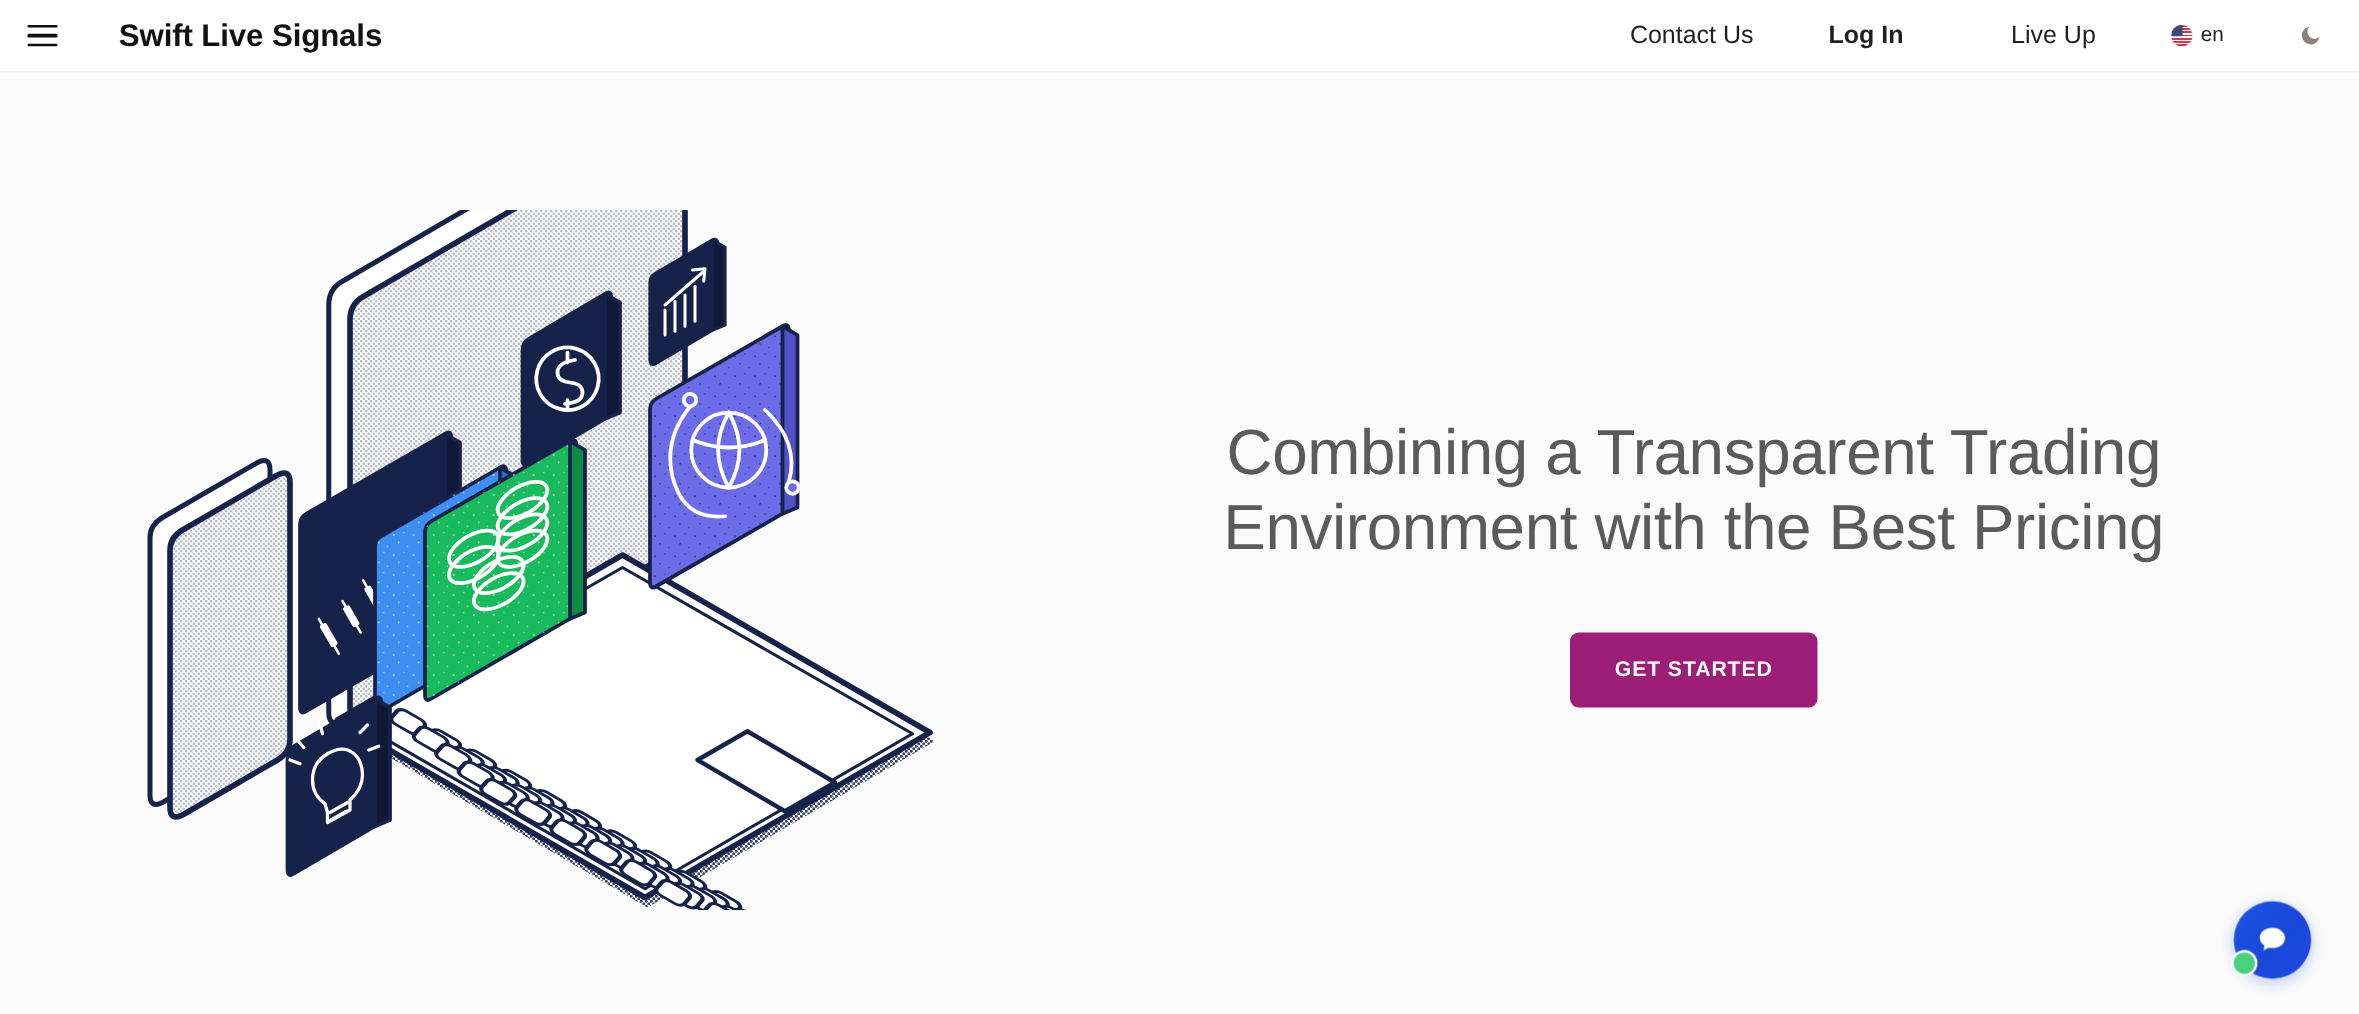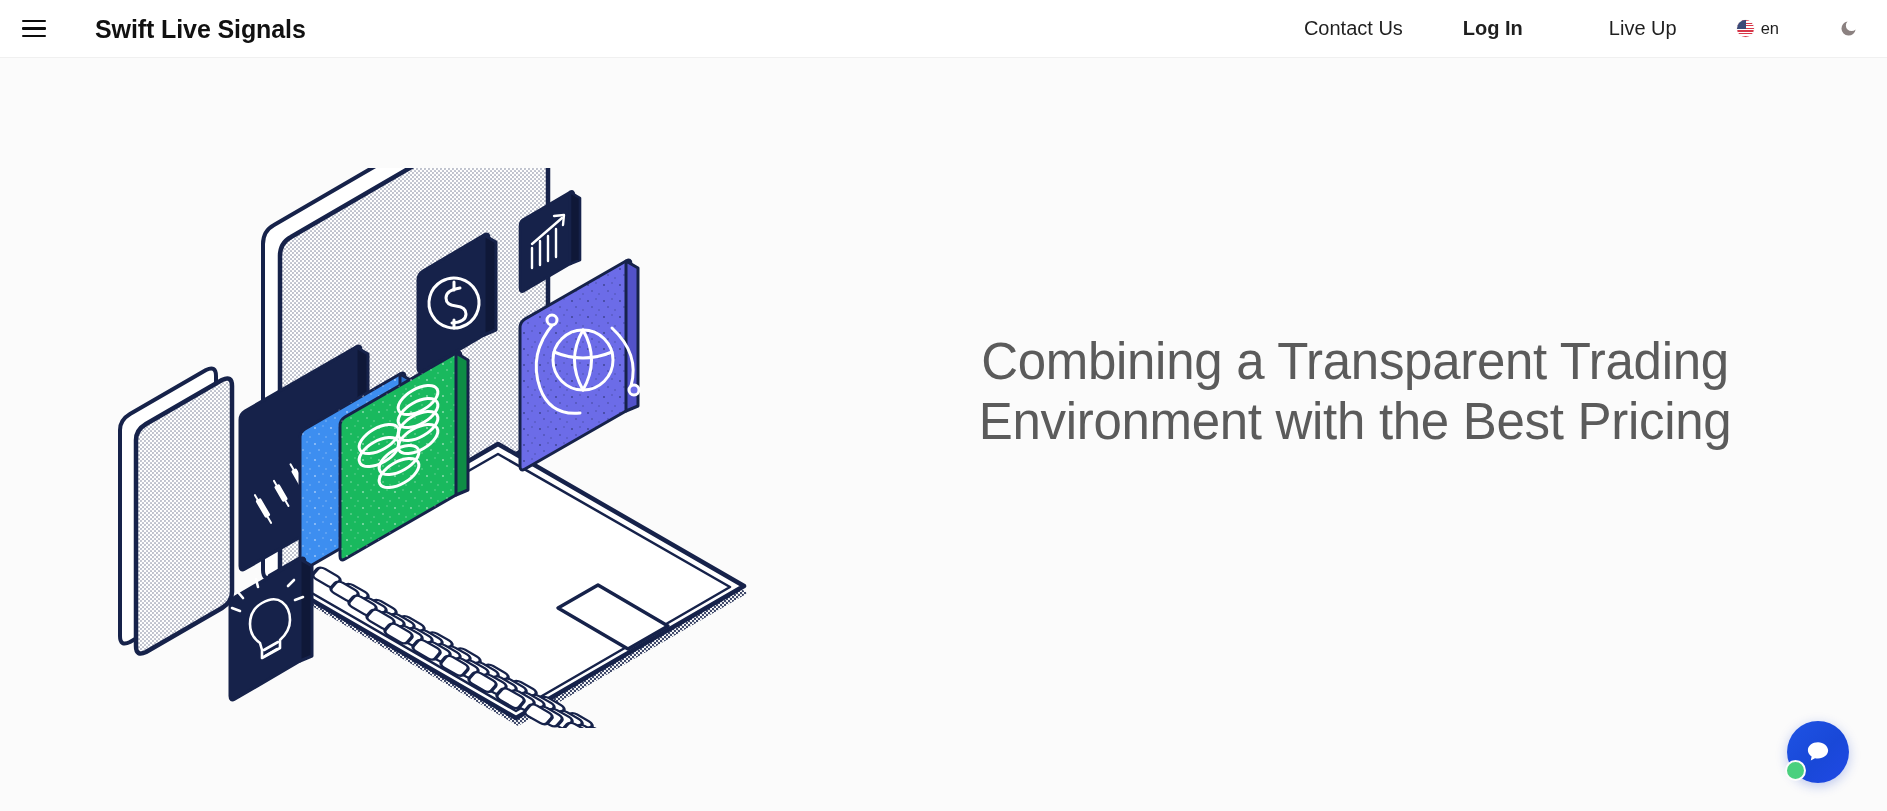--- a/index.html
+++ b/index.html
@@ -483,20 +483,23 @@
           </g>
         </g>
 
       </g>
     </svg>
   </div>
 
   <div class="hero-copy">
     <h1 class="hero-title">Combining a Transparent Trading Environment with the Best Pricing</h1>
 
+    <div class="cta-wrap">
+      <button class="cta-button">GET STARTED</button>
+    </div>
   </div>
 </section>
 
 <div class="chat-widget">
   <button class="chat-bubble-btn">
     <svg width="30" height="30" viewBox="0 0 24 24" aria-hidden="true">
       <path d="M12 4.2c-4.5 0-8.1 2.8-8.1 6.3 0 2 1.2 3.8 3 5l-.7 3.2 3.4-1.8c.75.18 1.56.28 2.4.28 4.5 0 8.1-2.8 8.1-6.3S16.5 4.2 12 4.2z" fill="#ffffff"></path>
     </svg>
   </button>
   <span class="chat-status-dot"></span>

